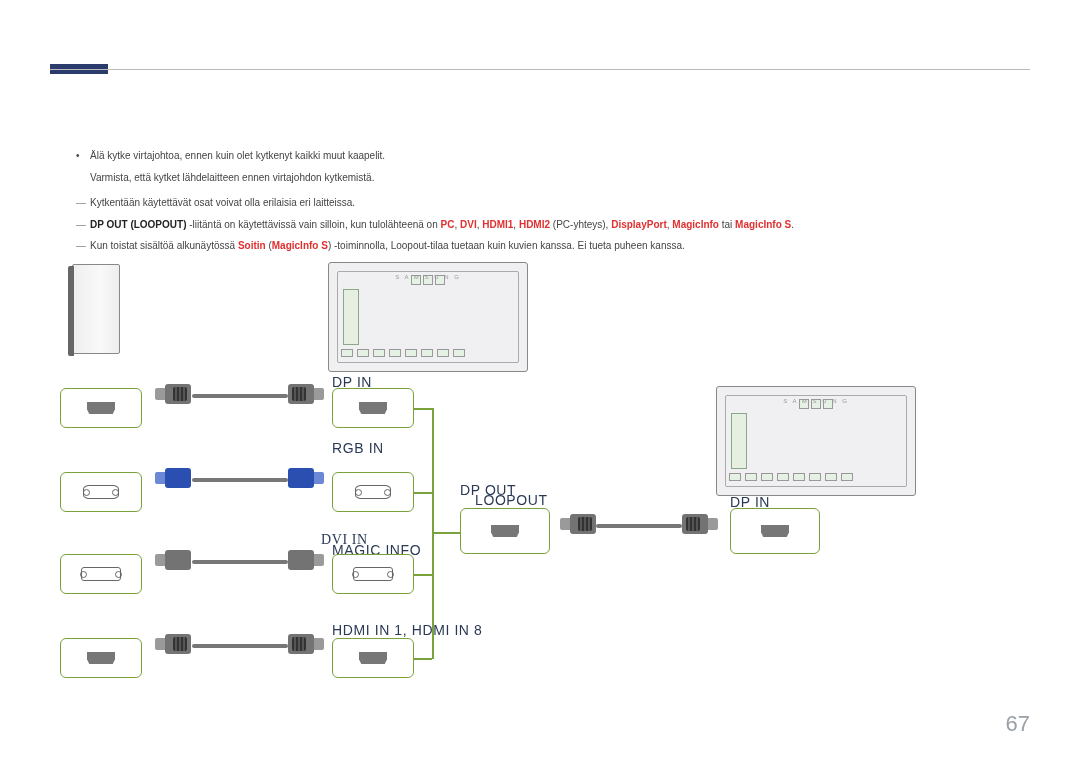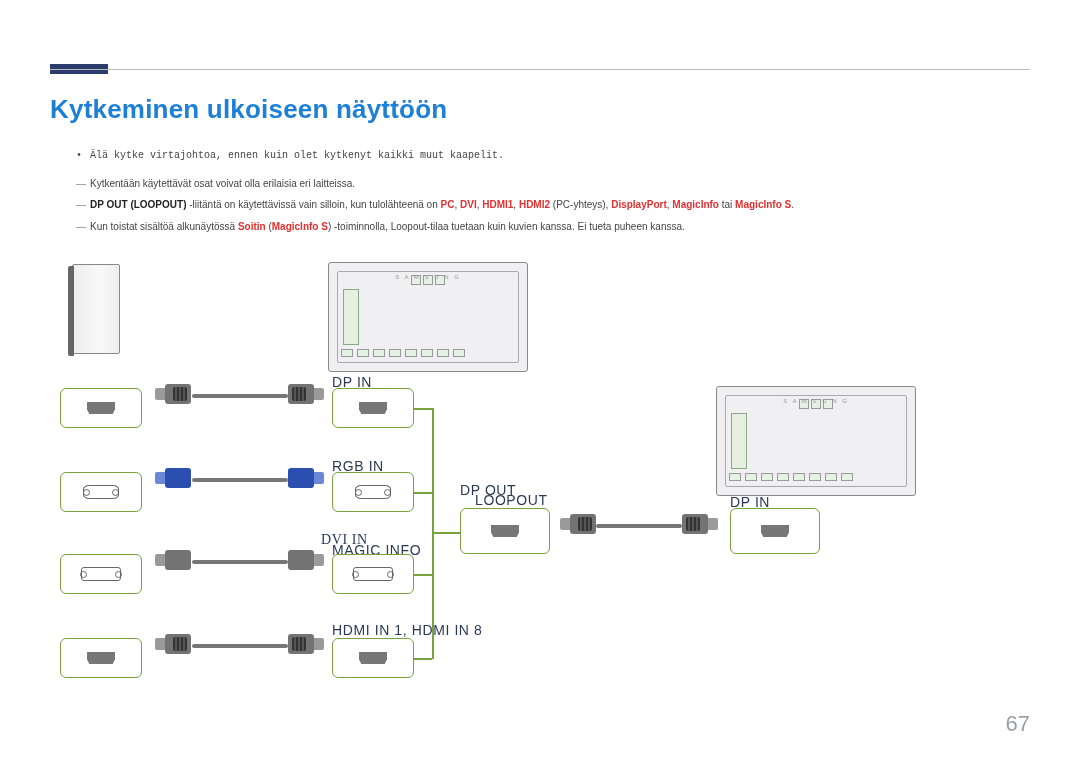--- a/index.html
+++ b/index.html
@@ -5,21 +5,21 @@
   * { box-sizing: border-box; margin: 0; padding: 0; }
   html, body { width: 1080px; height: 763px; font-family: Arial, Helvetica, sans-serif; background: #fff; color: #333; }
   .page { width: 1080px; height: 763px; position: relative; padding: 0 50px; }
   .corner-rule { position: absolute; top: 64px; left: 50px; width: 58px; height: 10px; background: #2b3b6b; }
   .top-rule { position: absolute; top: 69px; left: 50px; right: 50px; height: 1px; background: #bbb; }
   h1.title { position: absolute; top: 94px; left: 50px; font-size: 26px; font-weight: 600; color: #1e7fd6; letter-spacing: 0.2px; }
 
   .body-text { position: absolute; top: 148px; left: 76px; right: 60px; font-size: 10px; line-height: 1.55; color: #444; }
   .body-text .note-row { position: relative; padding-left: 14px; margin-bottom: 6px; }
   .body-text .note-row .dash { position: absolute; left: 0; top: 0; color: #888; }
-  .bullet-row { position: relative; padding-left: 14px; margin-bottom: 12px; font-family: Liberation Mono, monospace; }
+  .bullet-row { position: relative; padding-left: 14px; margin-bottom: 6px; }
   .bullet-row::before { content: "•"; position: absolute; left: 0; top: 0; font-size: 10px; }
   .bullet-sub { padding-left: 14px; margin-bottom: 10px; }
   .bold { font-weight: bold; color: #222; }
   .red { color: #e03030; font-weight: 600; }
   .red-em { color: #e03030; font-weight: 600; }
 
   .page-num { position: absolute; right: 50px; bottom: 26px; font-size: 22px; color: #9aa0a8; }
 
   
   .diagram { position: absolute; top: 264px; left: 60px; width: 960px; height: 460px; }
@@ -80,24 +80,24 @@
   .gline.v { width: 1.5px; }
 
 </style>
 </head>
 <body>
 
 <div class="page">
   <div class="corner-rule"></div>
   <div class="top-rule"></div>
 
-  <h1 class="title">Kytkeminen ulkoiseen näyttöön</h1>
 
   <div class="body-text">
     <div class="bullet-row">Älä kytke virtajohtoa, ennen kuin olet kytkenyt kaikki muut kaapelit.</div>
+    <div class="bullet-sub">Varmista, että kytket lähdelaitteen ennen virtajohdon kytkemistä.</div>
 
     <div class="note-row">
       <span class="dash">―</span>
       <span>Kytkentään käytettävät osat voivat olla erilaisia eri laitteissa.</span>
     </div>
 
     <div class="note-row">
       <span class="dash">―</span>
       <span class="bold">DP OUT (LOOPOUT)</span><span> -liitäntä on käytettävissä vain silloin, kun tulolähteenä on </span><span class="red">PC</span>, <span class="red">DVI</span>, <span class="red">HDMI1</span>, <span class="red">HDMI2</span><span> (PC-yhteys), </span><span class="red">DisplayPort</span>, <span class="red">MagicInfo</span><span> tai </span><span class="red">MagicInfo S</span><span>.</span>
     </div>
@@ -158,21 +158,21 @@
     <div class="portbox r1y" style="left:0;">
         <span class="glyph hdmi"></span>
       </div>
     <div class="plug grip gray l" style="top:120px; left:95px;"><span class="body"></span><span class="tip"></span></div>
     <div class="cable" style="top:130px; left:132px; width:96px;"></div>
     <div class="plug grip gray" style="top:120px; left:228px;"><span class="body"></span><span class="tip"></span></div>
     <div class="portbox r1y" style="left:272px;">
         <span class="glyph hdmi"></span>
       </div>
 
-    <div class="port-label" style="top:194px; left:272px;">RGB IN</div>
+    <div class="port-label" style="top:176px; left:272px;">RGB IN</div>
     <div class="portbox r2y" style="left:0;">
         <span class="glyph vga"></span>
       </div>
     <div class="plug blue l" style="top:204px; left:95px;"><span class="body"></span><span class="tip"></span></div>
     <div class="cable" style="top:214px; left:132px; width:96px;"></div>
     <div class="plug blue" style="top:204px; left:228px;"><span class="body"></span><span class="tip"></span></div>
     <div class="portbox r2y" style="left:272px;">
         <span class="glyph vga"></span>
       </div>
 

